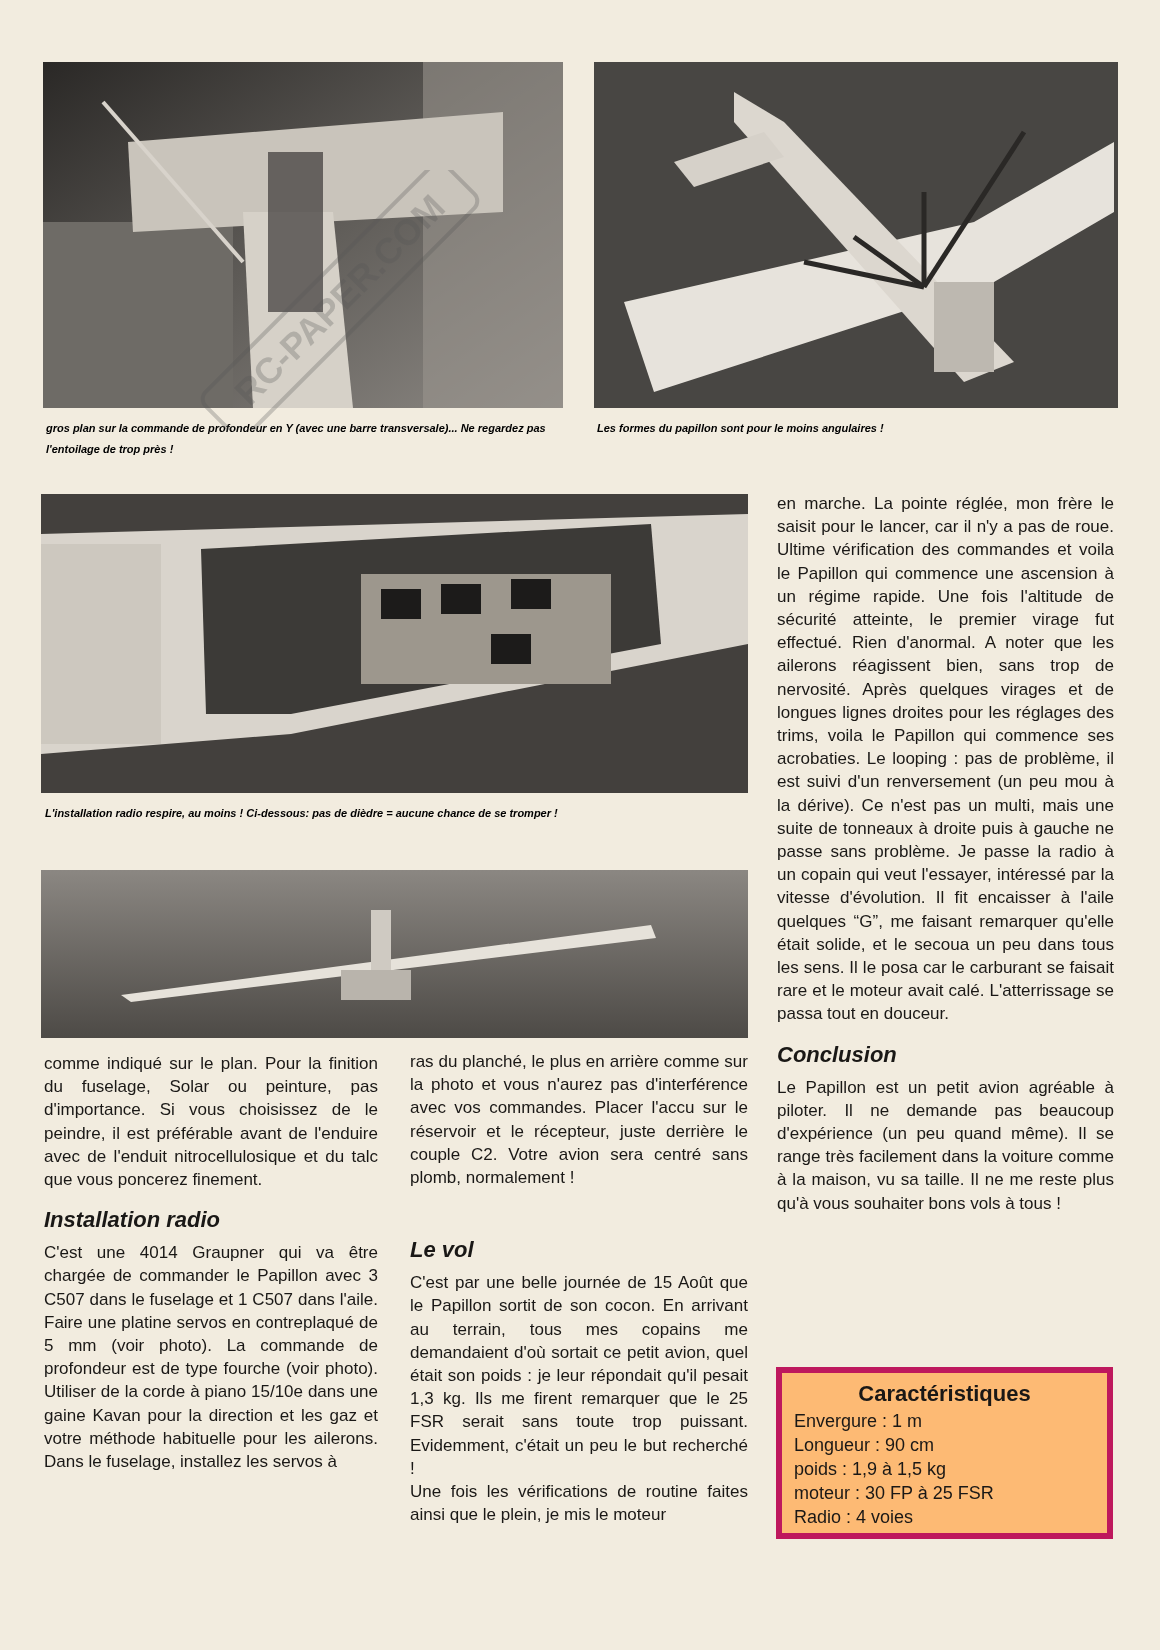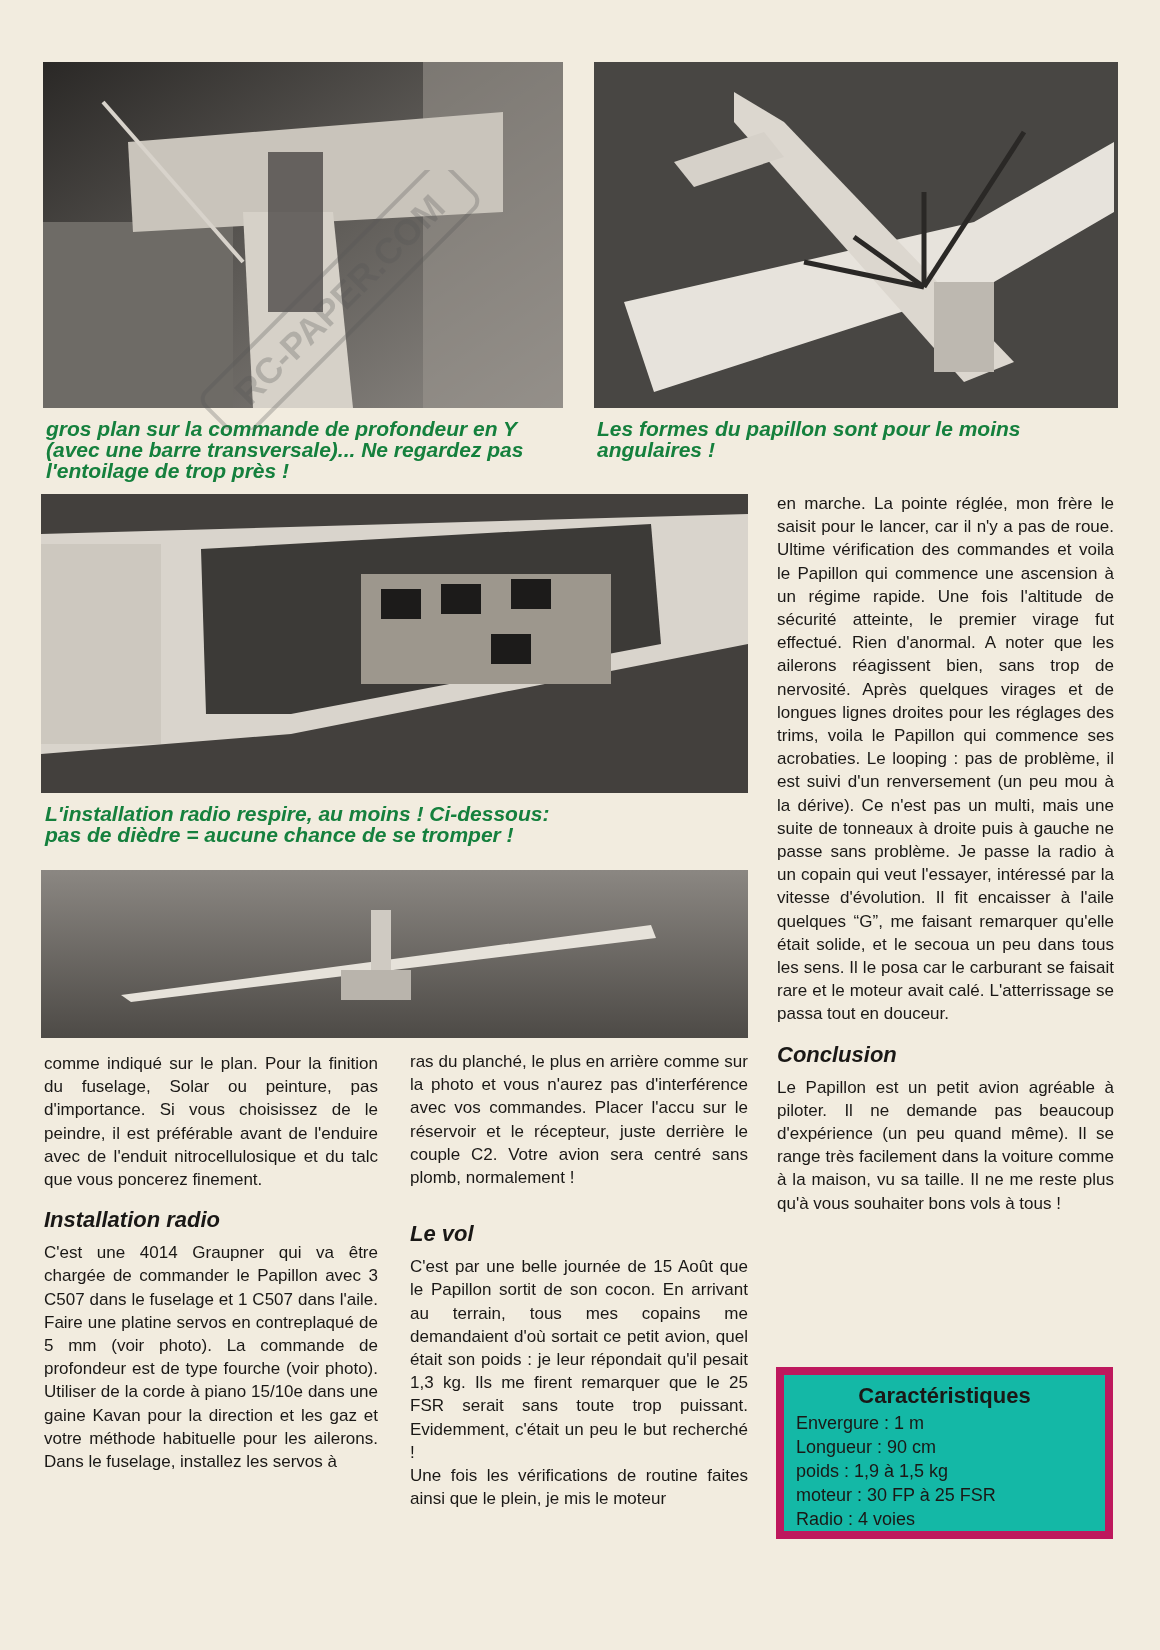--- a/index.html
+++ b/index.html
@@ -1,25 +1,25 @@
 <!DOCTYPE html>
 <html><head>
 <meta charset="utf-8">
 <style>
   html,body{margin:0;padding:0;}
   body{width:1160px;height:1650px;background:#f2ecdf;position:relative;overflow:hidden;
        font-family:"Liberation Sans",sans-serif;color:#1a1816;}
   .photo{position:absolute;overflow:hidden;}
   .photo svg{display:block;width:100%;height:100%;}
-  .caption{position:absolute;font-weight:bold;font-style:italic;font-size:21px;line-height:21px;color:#15803d;}
+  .caption{position:absolute;font-weight:bold;font-style:italic;font-size:11px;line-height:21px;color:#000000;}
   .col{position:absolute;font-size:17px;line-height:23.2px;text-align:justify;}
   .col p{margin:0;}
   .h2{font-size:22px;font-weight:bold;font-style:italic;margin:14px 0 6px 0;line-height:30px;}
-  .specbox{position:absolute;left:776px;top:1367px;width:337px;height:172px;background:#14b8a6;
-           border:8px solid #be185d;box-sizing:border-box;padding:6px 12px;}
+  .specbox{position:absolute;left:776px;top:1367px;width:337px;height:172px;background:#fdba74;
+           border:6px solid #be185d;box-sizing:border-box;padding:6px 12px;}
   .specbox .title{text-align:center;font-weight:bold;font-size:22px;line-height:30px;}
   .specbox .row{font-size:18px;line-height:24px;}
   .pagenum{position:absolute;left:1060px;top:1699px;font-size:16px;text-decoration:underline;}
   .watermark{position:absolute;left:150px;top:170px;width:380px;height:260px;opacity:0.28;pointer-events:none;}
 </style>
 </head>
 <body>
 
 <div class="photo" style="left:43px;top:62px;width:520px;height:346px;">
   <svg viewBox="0 0 520 346" preserveAspectRatio="none">
@@ -98,21 +98,21 @@
 </div>
 
 <div class="col" style="left:44px;top:1052px;width:334px;">
   <p>comme indiqué sur le plan. Pour la finition du fuselage, Solar ou peinture, pas d'importance. Si vous choisissez de le peindre, il est préférable avant de l'enduire avec de l'enduit nitrocellulosique et du talc que vous poncerez finement.</p>
   <div class="h2">Installation radio</div>
   <p>C'est une 4014 Graupner qui va être chargée de commander le Papillon avec 3 C507 dans le fuselage et 1 C507 dans l'aile. Faire une platine servos en contreplaqué de 5 mm (voir photo). La commande de profondeur est de type fourche (voir photo). Utiliser de la corde à piano 15/10e dans une gaine Kavan pour la direction et les gaz et votre méthode habituelle pour les ailerons. Dans le fuselage, installez les servos à</p>
 </div>
 
 <div class="col" style="left:410px;top:1050px;width:338px;">
   <p>ras du planché, le plus en arrière comme sur la photo et vous n'aurez pas d'interférence avec vos commandes. Placer l'accu sur le réservoir et le récepteur, juste derrière le couple C2. Votre avion sera centré sans plomb, normalement !</p>
-  <div class="h2" style="margin-top:30px;">Le vol</div>
+  <div class="h2" style="margin-top:46px;">Le vol</div>
   <p>C'est par une belle journée de 15 Août que le Papillon sortit de son cocon. En arrivant au terrain, tous mes copains me demandaient d'où sortait ce petit avion, quel était son poids : je leur répondait qu'il pesait 1,3 kg. Ils me firent remarquer que le 25 FSR serait sans toute trop puissant. Evidemment, c'était un peu le but recherché !</p>
   <p>Une fois les vérifications de routine faites ainsi que le plein, je mis le moteur</p>
 </div>
 
 <div class="col" style="left:777px;top:492px;width:337px;">
   <p>en marche. La pointe réglée, mon frère le saisit pour le lancer, car il n'y a pas de roue. Ultime vérification des commandes et voila le Papillon qui commence une ascension à un régime rapide. Une fois l'altitude de sécurité atteinte, le premier virage fut effectué. Rien d'anormal. A noter que les ailerons réagissent bien, sans trop de nervosité. Après quelques virages et de longues lignes droites pour les réglages des trims, voila le Papillon qui commence ses acrobaties. Le looping : pas de problème, il est suivi d'un renversement (un peu mou à la dérive). Ce n'est pas un multi, mais une suite de tonneaux à droite puis à gauche ne passe sans problème. Je passe la radio à un copain qui veut l'essayer, intéressé par la vitesse d'évolution. Il fit encaisser à l'aile quelques “G”, me faisant remarquer qu'elle était solide, et le secoua un peu dans tous les sens. Il le posa car le carburant se faisait rare et le moteur avait calé. L'atterrissage se passa tout en douceur.</p>
   <div class="h2">Conclusion</div>
   <p>Le Papillon est un petit avion agréable à piloter. Il ne demande pas beaucoup d'expérience (un peu quand même). Il se range très facilement dans la voiture comme à la maison, vu sa taille. Il ne me reste plus qu'à vous souhaiter bons vols à tous !</p>
 </div>
 

